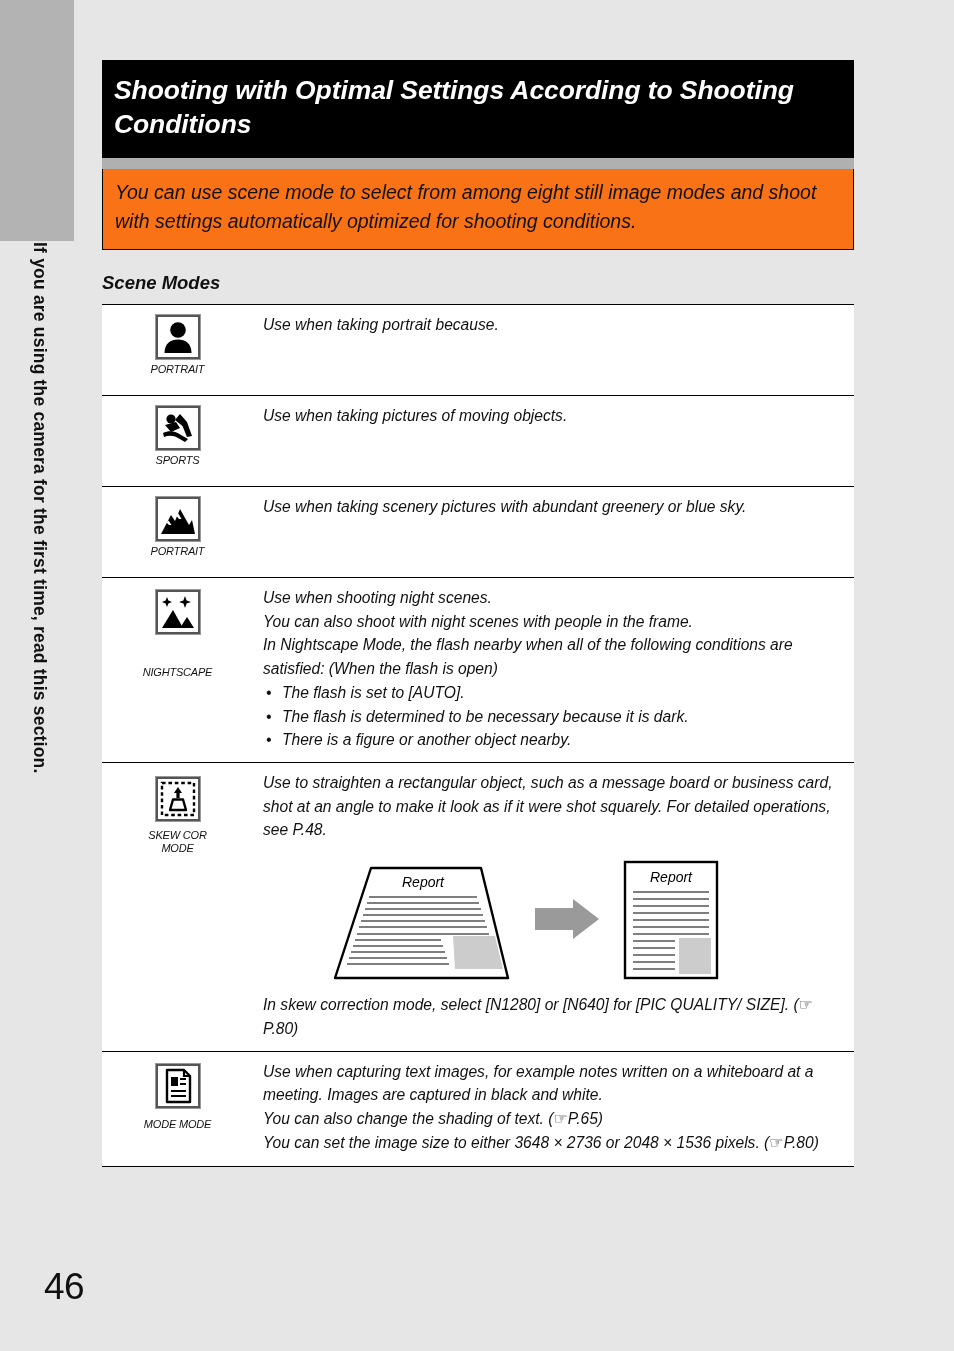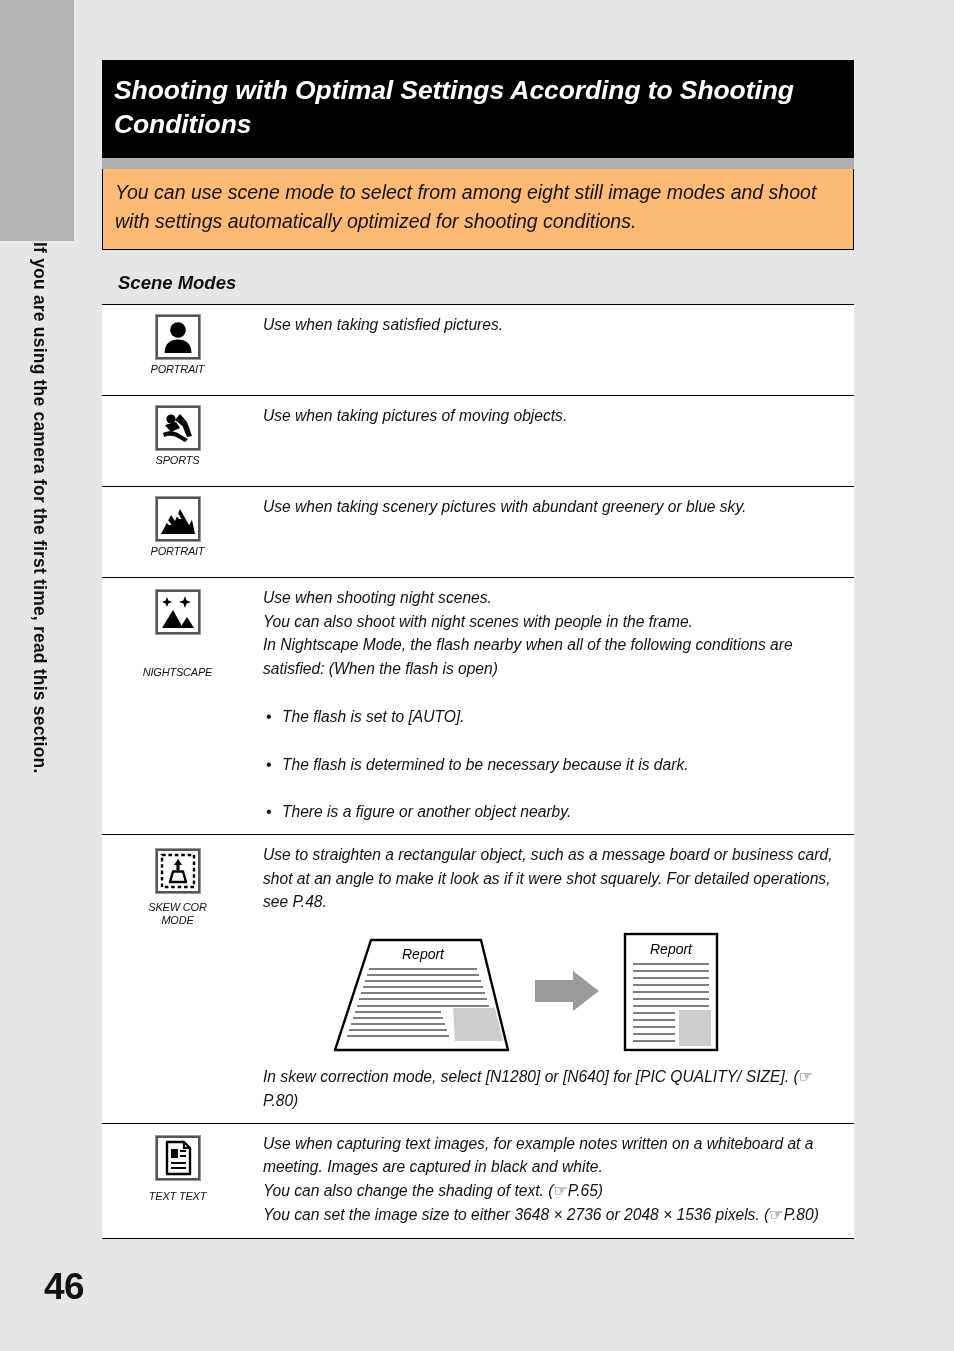--- a/index.html
+++ b/index.html
@@ -67,36 +67,36 @@
     letter-spacing: -0.1px;
   }
   .banner-rule {
     height: 11px;
     background: #b0b0b0;
   }
   
   .desc-box {
     border: 1px solid #000;
     border-top: none;
-    background: #fdba74;
+    background: #f97316;
     padding: 9px 12px 12px 12px;
     box-sizing: border-box;
   }
   .desc-box p {
     margin: 0;
     font-size: 19.5px;
     line-height: 1.52;
     color: #111;
   }
   
   .sub-heading {
     font-size: 18.5px;
     font-weight: bold;
     color: #111;
-    margin: 22px 0 10px 16px;
+    margin: 22px 0 10px 0;
   }
   
   table.scene-table {
     border-collapse: collapse;
     width: 752px;
     background: #fff;
     table-layout: fixed;
   }
   table.scene-table tr {
     border-top: 1.5px solid #000;
@@ -143,21 +143,20 @@
   
   ul.flash-list {
     list-style: none;
     margin: 0;
     padding: 0;
   }
   ul.flash-list li {
     position: relative;
     padding-left: 19px;
     line-height: 1.52;
-    margin-top: 24px;
   }
   ul.flash-list li::before {
     content: "\2022";
     position: absolute;
     left: 3px;
     top: 0;
   }
   
   .skew-figure {
     margin: 8px 0 4px 0;
@@ -165,21 +164,21 @@
   .pointer-glyph {
     font-family: "DejaVu Sans", sans-serif;
     font-size: 16px;
   }
   
   .page-number {
     position: absolute;
     left: 44px;
     top: 1266px;
     font-size: 37px;
-    font-weight: bold;
+    font-weight: normal;
     color: #111;
     letter-spacing: -0.5px;
   }
 </style>
 </head>
 <body>
 
 <div class="page">
 
   <div class="thumb-tab"></div>
@@ -206,21 +205,21 @@
           <td class="mode-cell">
             <div class="icon-box">
               <svg width="40" height="40" viewBox="0 0 40 40" aria-hidden="true">
                 <circle cx="20" cy="13" r="7.8" fill="#000"></circle>
                 <path d="M6.5 36 C6.5 26.5 12.5 22.5 20 22.5 C27.5 22.5 33.5 26.5 33.5 36 Z" fill="#000"></path>
               </svg>
             </div>
             <div class="mode-label">PORTRAIT</div>
           </td>
           <td class="desc-cell">
-            <div style="min-height:72px">Use when taking satisfied pictures.</div>
+            <div style="min-height:72px">Use when taking portrait because.</div>
           </td>
         </tr>
 
         <tr>
           <td class="mode-cell">
             <div class="icon-box">
               <svg width="40" height="40" viewBox="0 0 40 40" aria-hidden="true">
                 <circle cx="13" cy="11" r="4.6" fill="#000"></circle>
                 <path d="M22 6 L29 14 L34 28 L29 29 L24.5 18 L17 12 Z" fill="#000"></path>
                 <path d="M7 17 L18 14 L22 20 L13 24 Z" fill="#000"></path>
@@ -348,21 +347,21 @@
                 <path d="M26 4 L26 10 L32 10" fill="none" stroke="#000" stroke-width="2.2"></path>
                 <rect x="13" y="11" width="7" height="9" fill="#000"></rect>
                 <g stroke="#000" stroke-width="2">
                   <line x1="22" y1="13" x2="28" y2="13"></line>
                   <line x1="22" y1="18" x2="28" y2="18"></line>
                   <line x1="13" y1="25" x2="28" y2="25"></line>
                   <line x1="13" y1="30" x2="28" y2="30"></line>
                 </g>
               </svg>
             </div>
-            <div class="mode-label" style="margin-top:10px;">TEXT TEXT</div>
+            <div class="mode-label" style="margin-top:10px;">MODE MODE</div>
           </td>
           <td class="desc-cell">
             <div>Use when capturing text images, for example notes written on a whiteboard at a meeting. Images are captured in black and white.</div>
             <div>
               <span>You can also change the shading of text. (</span><span class="pointer-glyph">☞</span><span>P.65</span><span>)</span>
             </div>
             <div>
               <span>You can set the image size to either 3648 × 2736 or 2048 × 1536 pixels. (</span><span class="pointer-glyph">☞</span><span>P.80</span><span>)</span>
             </div>
           </td>

